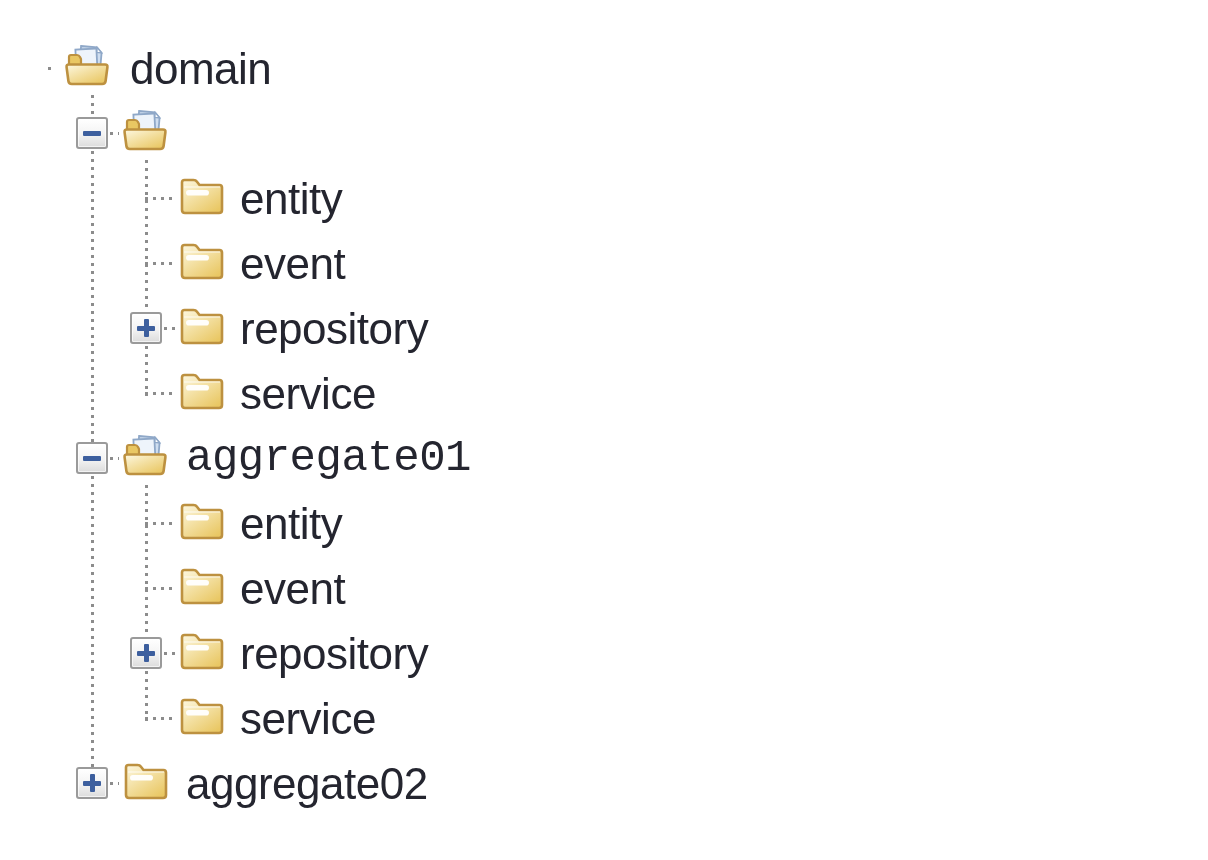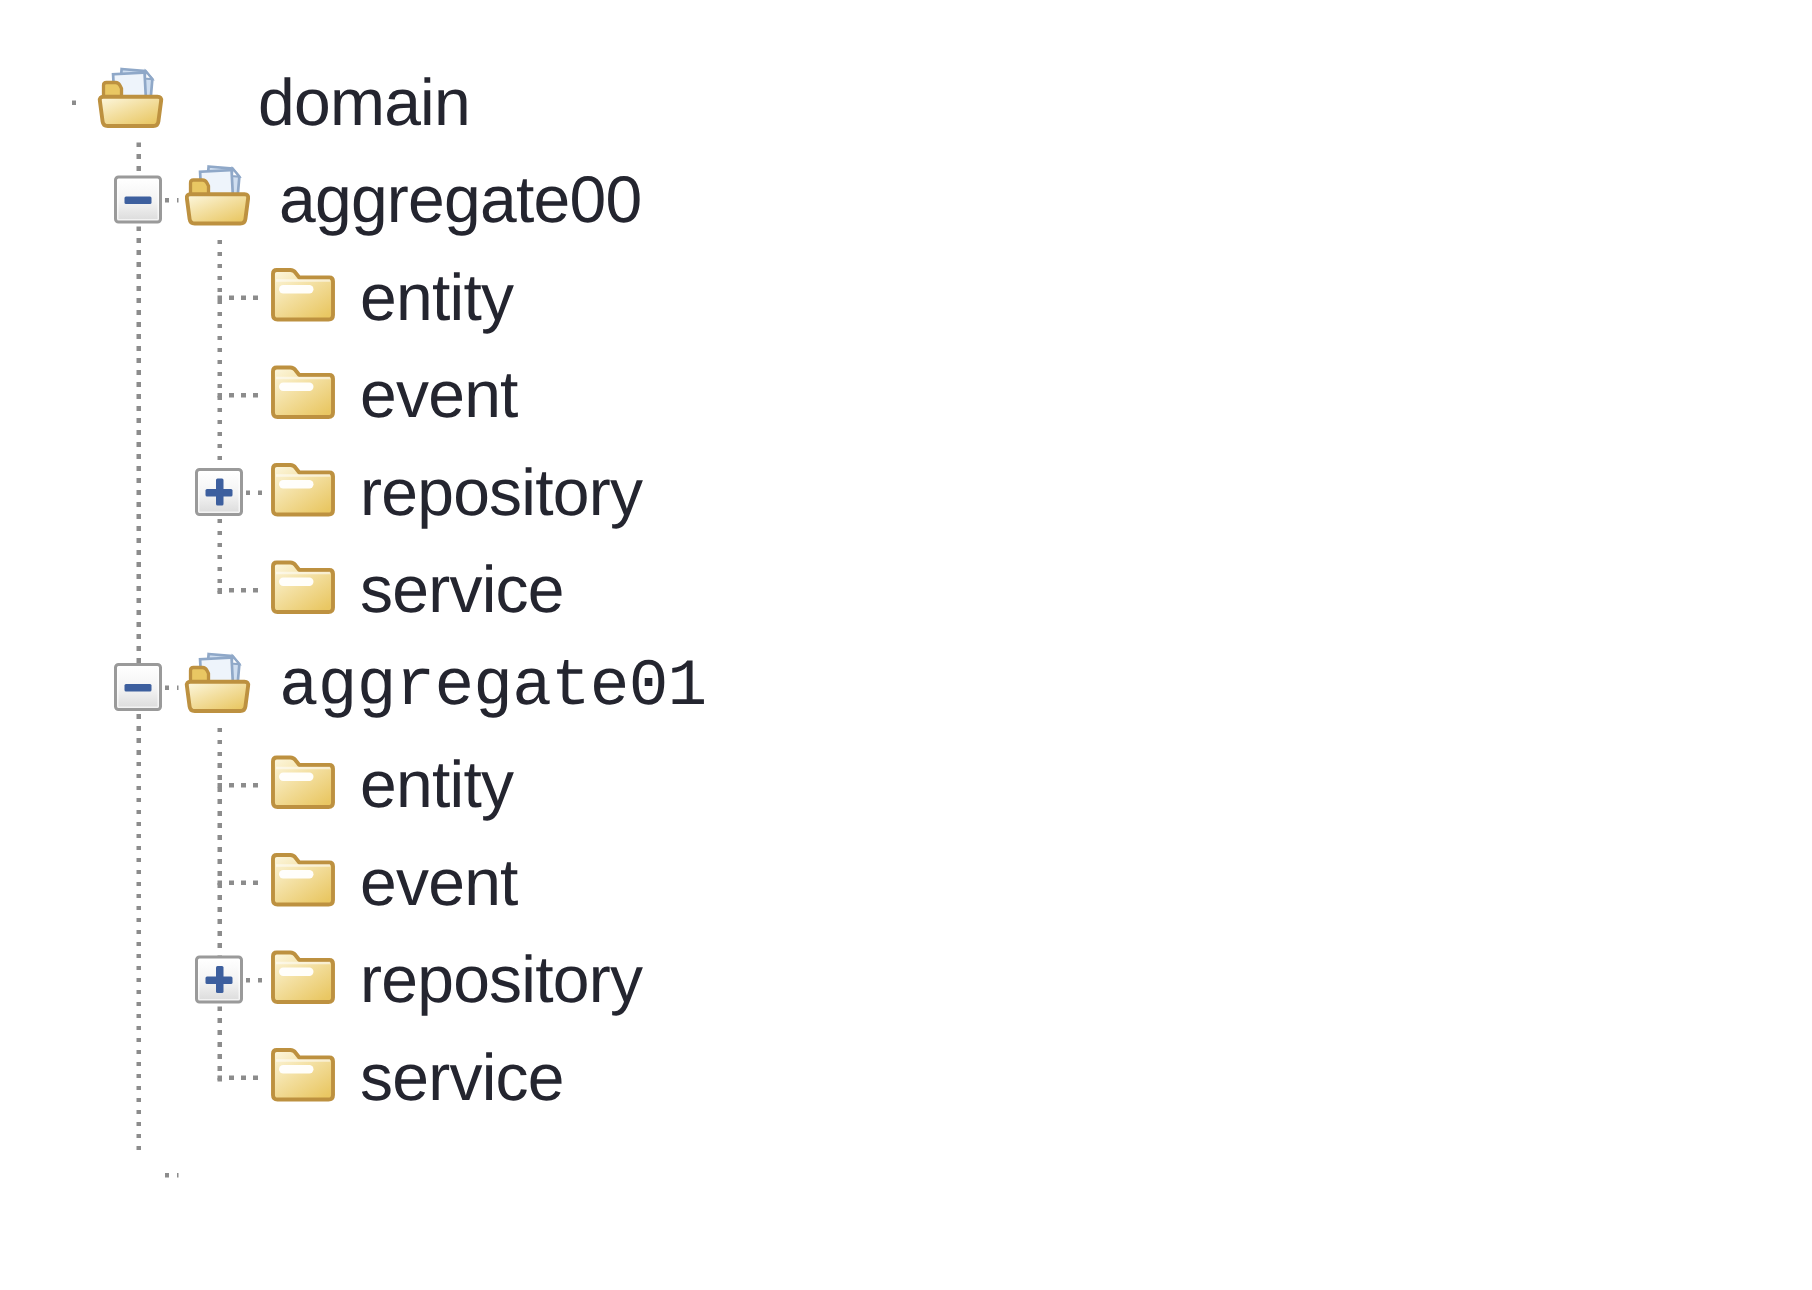--- a/index.html
+++ b/index.html
@@ -77,21 +77,21 @@
     <g transform="rotate(5 28 16)">
             <path d="M16 4 L32 4 L37 9 L37 29 L16 29 Z" fill="#cfdef0" stroke="#8fa8c8" stroke-width="1.8"></path>
       <path d="M32 4 L32 9 L37 9 Z" fill="#ffffff" stroke="#8fa8c8" stroke-width="1.4"></path>
           </g>
     <g transform="rotate(-3 22 18)">
             <rect x="12" y="6" width="21" height="25" fill="#eef4fb" stroke="#8fa8c8" stroke-width="1.8"></rect>
           </g>
     <path d="M5 24 L5 14 Q5 12 7 12 L13 12 Q15 12 16 14 L17 16 L17 24 Z" fill="#e9c763" stroke="#bd9140" stroke-width="2.2" stroke-linejoin="round"></path>
     <path d="M5 21.5 L41 21.5 Q43.8 21.5 43.4 24.3 L41.6 38 Q41.2 41 38.2 41 L7.8 41 Q4.8 41 4.4 38 L2.6 24.3 Q2.2 21.5 5 21.5 Z" fill="url(#gOpen0)" stroke="#bd9140" stroke-width="2.6" stroke-linejoin="round"></path>
         </svg></div>
-      <div class="tree-label" style="left: 130px; margin-left: 42px;">domain</div>
+      <div class="tree-label" style="left: 130px;">domain</div>
     </div>
     <div class="hline" style="left: 48px; top: 67px; width: 8px;"></div>
     <div class="tree-row" style="top: 101px;">
       <div class="expander" style="left: 76px;">
         <div class="bar-h"></div>
       </div>
       <div class="tree-icon" style="left: 122px;"><svg viewBox="0 0 46 46" width="46" height="46">
           <defs>
             <linearGradient id="gOpen1" x1="0" y1="0" x2="0.8" y2="1">
       <stop offset="0" stop-color="#fdf8e1"></stop>
@@ -102,21 +102,20 @@
     <g transform="rotate(5 28 16)">
             <path d="M16 4 L32 4 L37 9 L37 29 L16 29 Z" fill="#cfdef0" stroke="#8fa8c8" stroke-width="1.8"></path>
       <path d="M32 4 L32 9 L37 9 Z" fill="#ffffff" stroke="#8fa8c8" stroke-width="1.4"></path>
           </g>
     <g transform="rotate(-3 22 18)">
             <rect x="12" y="6" width="21" height="25" fill="#eef4fb" stroke="#8fa8c8" stroke-width="1.8"></rect>
           </g>
     <path d="M5 24 L5 14 Q5 12 7 12 L13 12 Q15 12 16 14 L17 16 L17 24 Z" fill="#e9c763" stroke="#bd9140" stroke-width="2.2" stroke-linejoin="round"></path>
     <path d="M5 21.5 L41 21.5 Q43.8 21.5 43.4 24.3 L41.6 38 Q41.2 41 38.2 41 L7.8 41 Q4.8 41 4.4 38 L2.6 24.3 Q2.2 21.5 5 21.5 Z" fill="url(#gOpen1)" stroke="#bd9140" stroke-width="2.6" stroke-linejoin="round"></path>
         </svg></div>
-      <div class="tree-label" style="left: 186px;">aggregate00</div>
     </div>
     <div class="hline" style="left: 110px; top: 132px; width: 9px;"></div>
     <div class="tree-row" style="top: 166px;">
       <div class="tree-icon" style="left: 178px;"><svg viewBox="0 0 46 46" width="46" height="46">
           <defs>
             <linearGradient id="gClosed2" x1="0" y1="0" x2="0.8" y2="1">
       <stop offset="0" stop-color="#fdf8e1"></stop>
               <stop offset="0.5" stop-color="#f3dfa0"></stop>
       <stop offset="1" stop-color="#e9c763"></stop>
             </linearGradient>
@@ -266,20 +265,39 @@
       <stop offset="1" stop-color="#e9c763"></stop>
             </linearGradient>
           </defs>
       <path d="M4 13 L4 9.5 Q4 7 6.5 7 L15.5 7 Q17.8 7 19 8.8 L21.5 12 L41.5 12 Q44 12 44 14.5 L44 37 Q44 40 41 40 L7 40 Q4 40 4 37 Z" fill="url(#gClosed10)" stroke="#bd9140" stroke-width="2.6" stroke-linejoin="round"></path>
       <rect x="8" y="17" width="23" height="5.6" rx="2.8" fill="#ffffff" opacity="0.95"></rect>
       <path d="M6 14 L42 14" stroke="#ffffff" stroke-width="1.6" opacity="0.55"></path>
         </svg></div>
       <div class="tree-label" style="left: 240px;">service</div>
     </div>
     <div class="hline" style="left: 145px; top: 717px; width: 30px;"></div>
+    <div class="tree-row" style="top: 751px;">
+      <div class="expander" style="left: 76px;">
+        <div class="bar-h"></div>
+        <div class="bar-v"></div>
+      </div>
+      <div class="tree-icon" style="left: 122px;"><svg viewBox="0 0 46 46" width="46" height="46">
+          <defs>
+            <linearGradient id="gClosed11" x1="0" y1="0" x2="0.8" y2="1">
+      <stop offset="0" stop-color="#fdf8e1"></stop>
+              <stop offset="0.5" stop-color="#f3dfa0"></stop>
+      <stop offset="1" stop-color="#e9c763"></stop>
+            </linearGradient>
+          </defs>
+      <path d="M4 13 L4 9.5 Q4 7 6.5 7 L15.5 7 Q17.8 7 19 8.8 L21.5 12 L41.5 12 Q44 12 44 14.5 L44 37 Q44 40 41 40 L7 40 Q4 40 4 37 Z" fill="url(#gClosed11)" stroke="#bd9140" stroke-width="2.6" stroke-linejoin="round"></path>
+      <rect x="8" y="17" width="23" height="5.6" rx="2.8" fill="#ffffff" opacity="0.95"></rect>
+      <path d="M6 14 L42 14" stroke="#ffffff" stroke-width="1.6" opacity="0.55"></path>
+        </svg></div>
+      <div class="tree-label" style="left: 186px;">aggregate02</div>
+    </div>
     <div class="hline" style="left: 110px; top: 782px; width: 9px;"></div>
     <div class="vline" style="left: 90.5px; top: 94.5px; height: 22px;"></div>
     <div class="vline" style="left: 90.5px; top: 150.5px; height: 291px;"></div>
     <div class="vline" style="left: 90.5px; top: 475.5px; height: 291px;"></div>
     <div class="vline" style="left: 144.5px; top: 159.5px; height: 152px;"></div>
     <div class="vline" style="left: 144.5px; top: 345.5px; height: 50px;"></div>
     <div class="vline" style="left: 144.5px; top: 484.5px; height: 152px;"></div>
     <div class="vline" style="left: 144.5px; top: 670.5px; height: 50px;"></div>
   </div>
 

